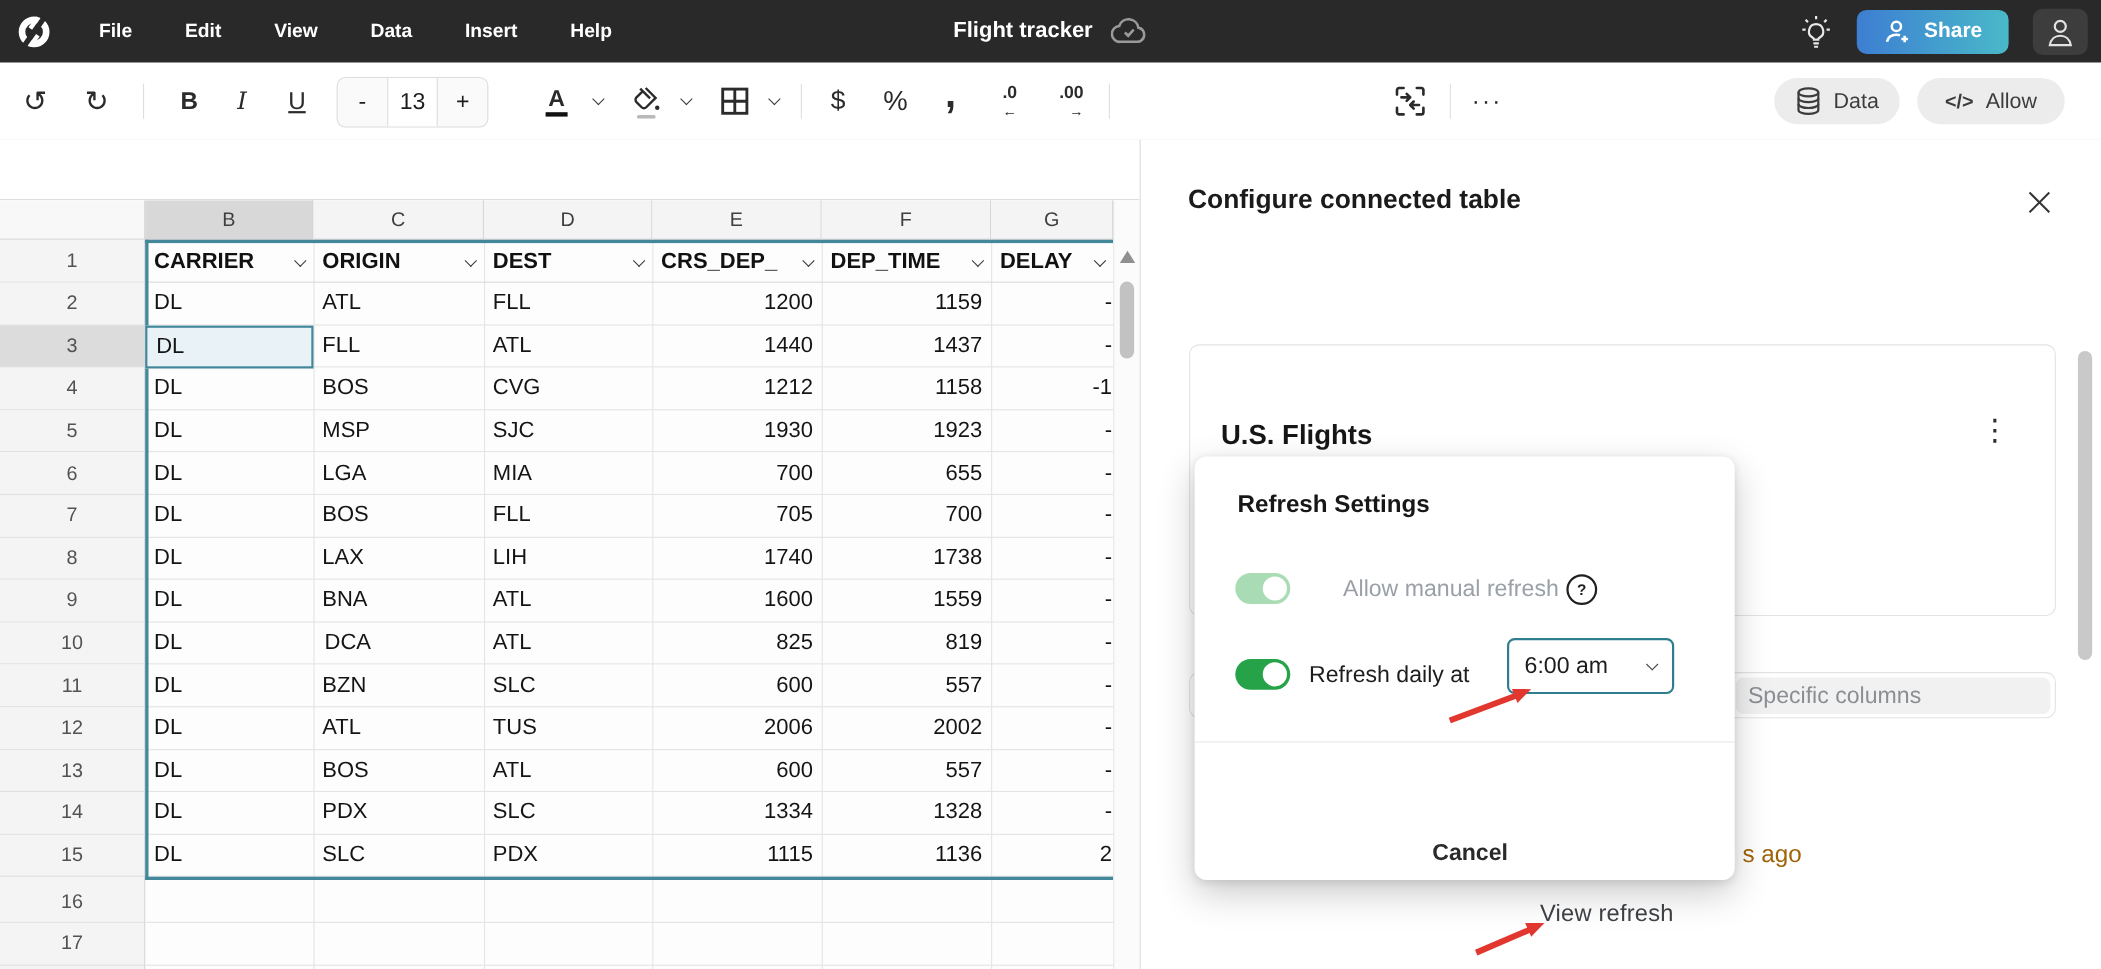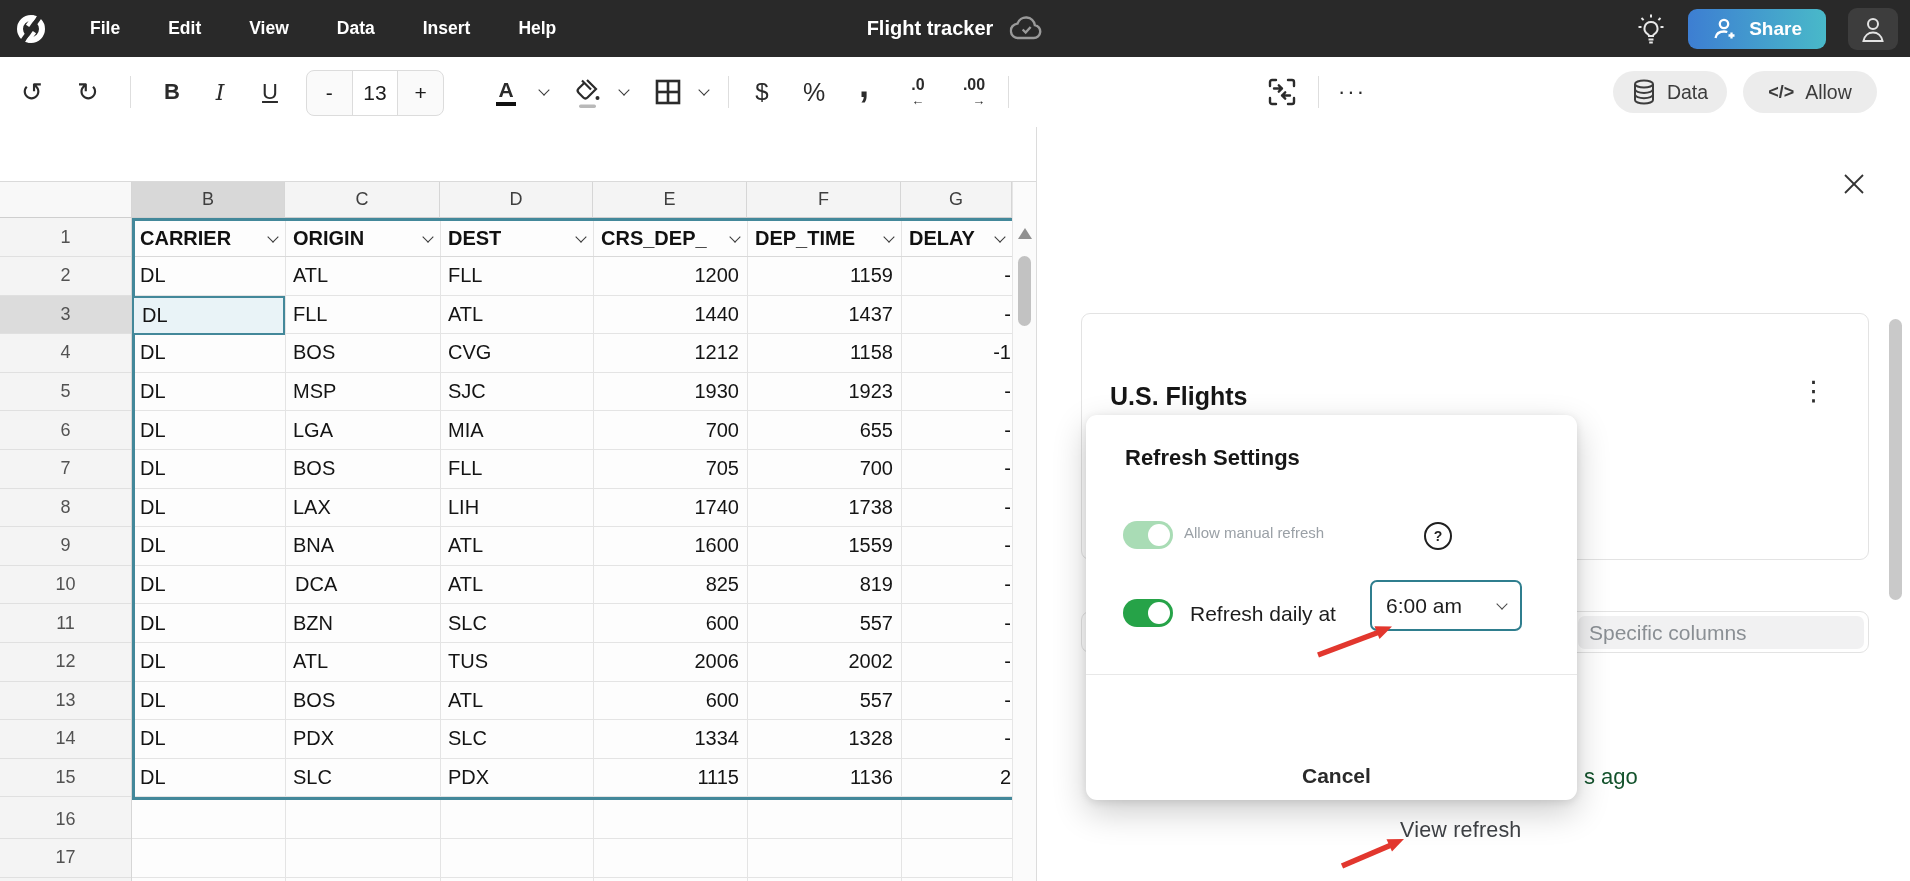--- a/index.html
+++ b/index.html
@@ -78,32 +78,32 @@
   #panel{left:1036px;top:127px;width:874px;height:754px;background:#fff;border-left:1px solid #dcdcdc;box-sizing:border-box;}
   #panel-title{left:1080px;top:168px;font-size:24px;font-weight:700;color:#1b1b1b;}
   #panel-close{left:1840px;top:170px;width:28px;height:28px;}
   #card{left:1081px;top:313px;width:788px;height:247px;border:1px solid #e3e3e3;border-radius:9px;box-sizing:border-box;}
   #card-title{left:1110px;top:382px;font-size:25px;font-weight:700;color:#161616;}
   #card-desc{left:1110px;top:478px;font-size:22px;color:#7f8388;}
   #card-kebab{left:1800px;top:378px;font-size:27px;color:#2d2d2d;letter-spacing:0;line-height:1;}
   #cols-box{left:1081px;top:611px;width:788px;height:42px;border:1px solid #e3e3e3;border-radius:9px;box-sizing:border-box;}
   #cols-seg{left:1578px;top:616px;width:286px;height:33px;background:#f1f1f2;border-radius:7px;
       display:flex;align-items:center;padding-left:11px;box-sizing:border-box;font-size:21px;color:#8a8f94;}
-  #sago{left:1584px;top:764px;font-size:22px;color:#14532d;}
+  #sago{left:1584px;top:764px;font-size:22px;color:#a16207;}
   #view-settings{left:1400px;top:818px;font-size:21.5px;font-weight:500;color:#3f4246;letter-spacing:.2px;}
   #panel-scroll{left:1889px;top:319px;width:13px;height:281px;border-radius:7px;background:#c9c9c9;}
   
   #modal{left:1086px;top:415px;width:491px;height:385px;background:#fff;border-radius:11px;
       box-shadow:0 12px 34px rgba(0,0,0,.2),0 2px 8px rgba(0,0,0,.1);}
   #modal-title{left:1125px;top:445px;font-size:22px;font-weight:700;color:#171717;}
   .toggle{position:absolute;width:50px;height:28px;border-radius:14px;}
   .toggle .knob{position:absolute;right:3px;top:3px;width:22px;height:22px;border-radius:50%;background:#fff;}
   #tgl1{left:1123px;top:521px;background:#a9dcb5;}
   #tgl2{left:1123px;top:599px;background:#26a348;}
-  #tgl1-label{left:1184px;top:524px;font-size:15px;color:#9aa0a6;}
+  #tgl1-label{left:1221px;top:524px;font-size:21px;color:#9aa0a6;}
   #tgl2-label{left:1190px;top:602px;font-size:21px;color:#1d1d1d;}
   #help-circle{left:1424px;top:522px;width:24px;height:24px;border:2px solid #1f1f1f;border-radius:50%;
       display:flex;align-items:center;justify-content:center;font-size:14px;font-weight:700;color:#1f1f1f;}
   #time-dd{left:1370px;top:580px;width:152px;height:51px;border:2.5px solid #2f7e8e;border-radius:7px;background:#fff;
       box-sizing:border-box;display:flex;align-items:center;justify-content:space-between;padding:0 14px;font-size:21px;color:#1d1d1d;}
   #modal-div{left:1086px;top:674px;width:491px;height:1px;background:#e8e8e8;}
   #cancel-btn{left:1290px;top:756px;font-size:21px;font-weight:600;color:#2a2a2a;padding:8px 12px;}
   #update-btn{left:1413px;top:711px;width:128px;height:54px;background:#2f2f2f;border-radius:9px;color:#fff;
       font-size:21px;font-weight:700;display:flex;align-items:center;justify-content:center;}
   #annotations{left:0;top:0;pointer-events:none;z-index:50;}
@@ -620,20 +620,21 @@
       <div id="selcell">
         <span>DL</span>
       </div>
       <div id="vscroll">
         <div class="up"></div>
         <div class="thumb"></div>
       </div>
     </div>
 
   <div id="panel" class="abs"></div>
+  <span id="panel-title" class="abs">Configure connected table</span>
   <span id="panel-close" class="abs">
     <svg width="28" height="28" viewBox="0 0 28 28" stroke="#333" stroke-width="1.8" fill="none">
       <line x1="5" y1="5" x2="23" y2="23"></line>
         <line x1="23" y1="5" x2="5" y2="23"></line>
     </svg>
   </span>
   <div id="card" class="abs"></div>
   <span id="card-title" class="abs">U.S. Flights</span>
   <span id="card-desc" class="abs">Dataset of each flight in the U.S.</span>
   <span id="card-kebab" class="abs">⋮</span>

